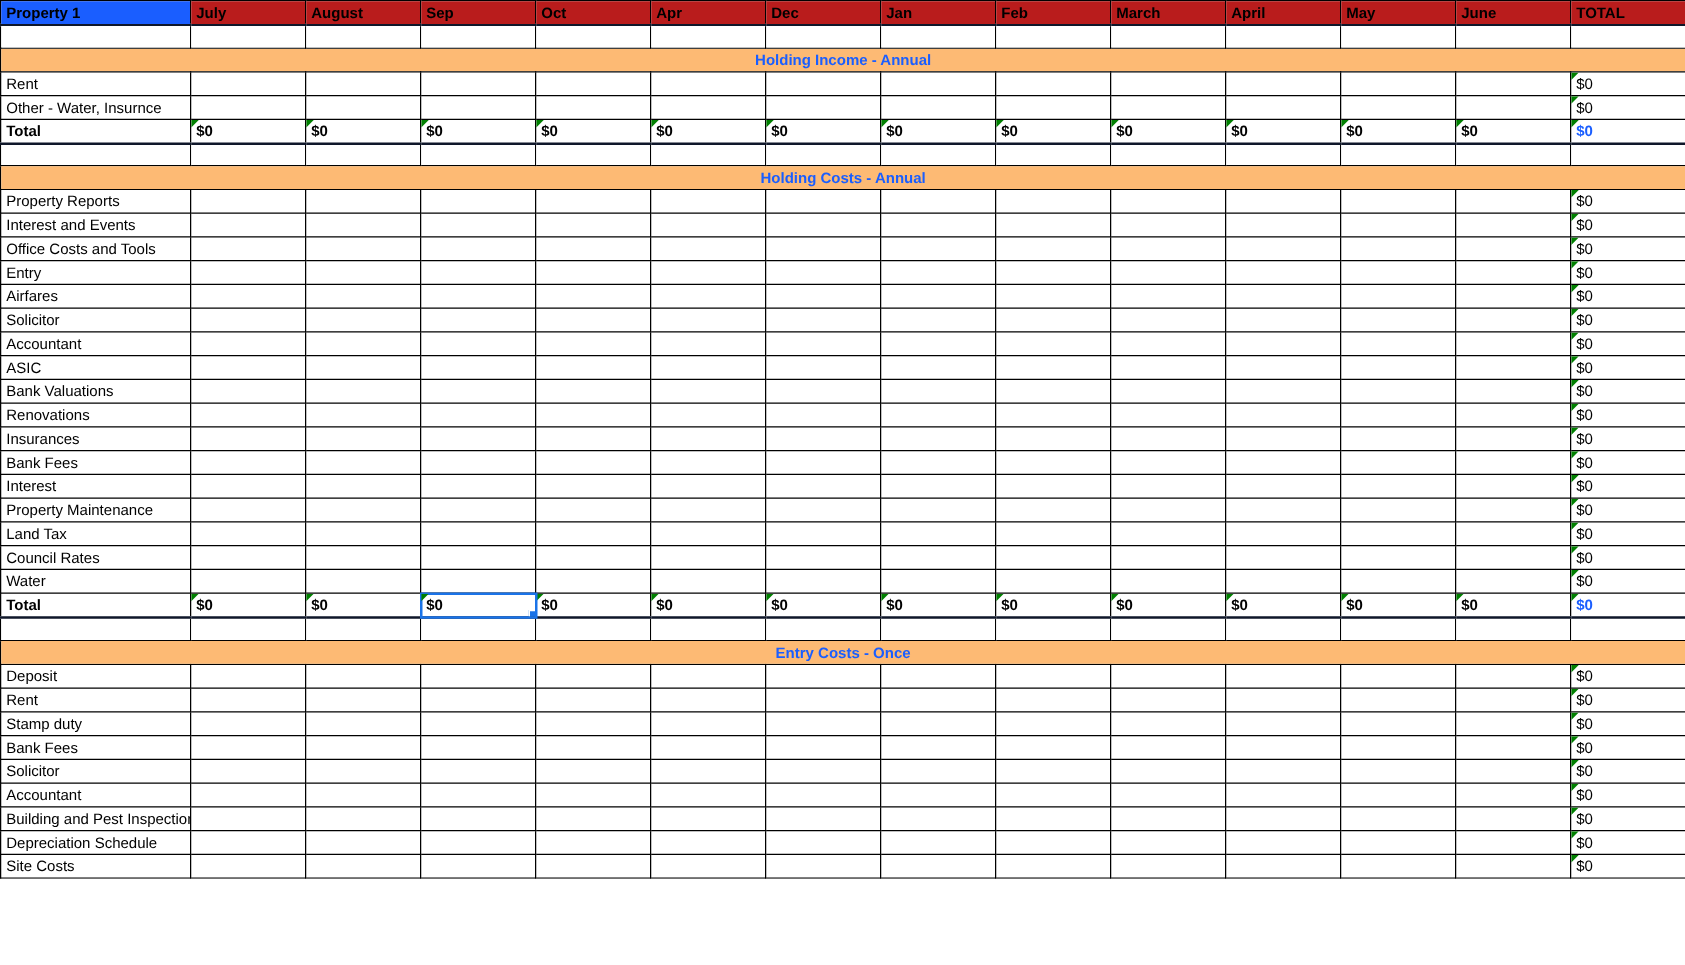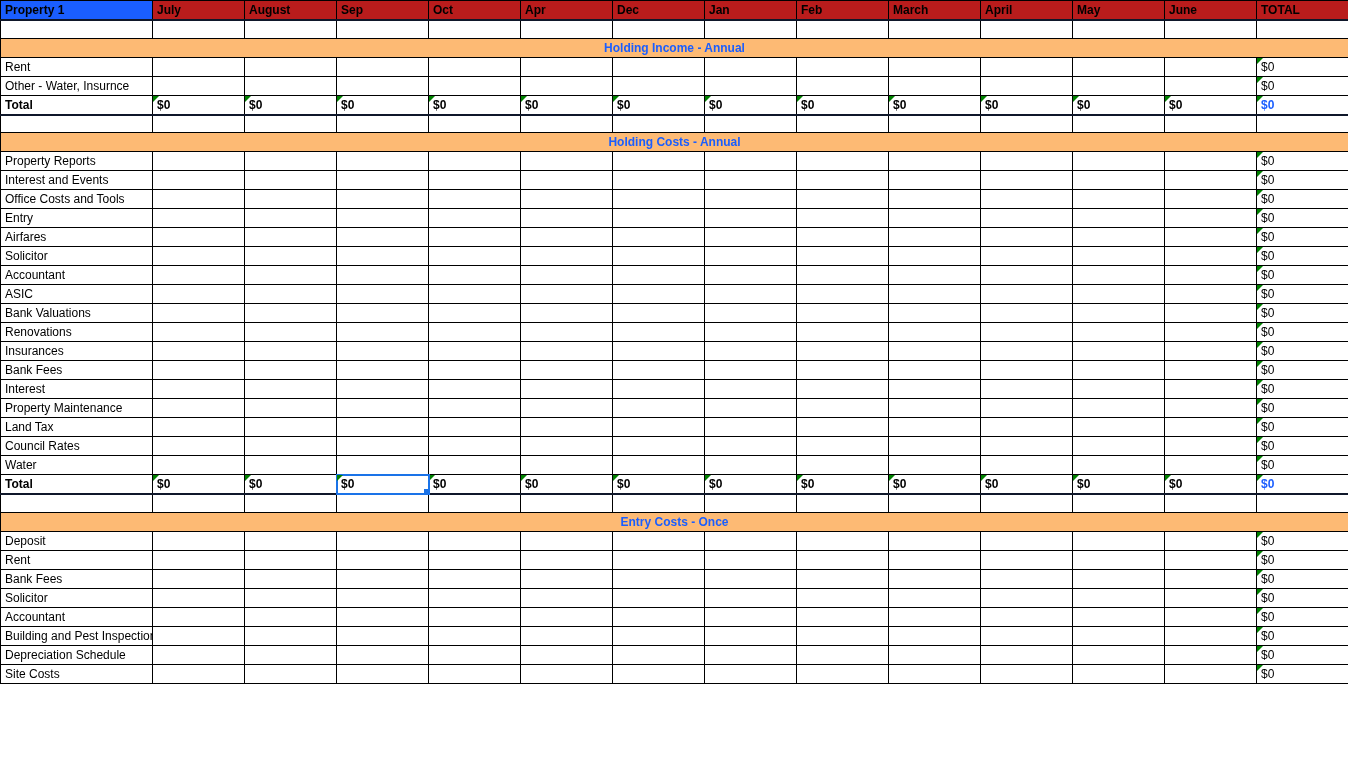--- a/index.html
+++ b/index.html
@@ -520,20 +520,36 @@
         <td></td>
         <td></td>
         <td></td>
         <td></td>
         <td></td>
         <td></td>
         <td></td>
         <td class="flag">$0</td>
       </tr>
       <tr>
+        <td>Stamp duty</td>
+        <td></td>
+        <td></td>
+        <td></td>
+        <td></td>
+        <td></td>
+        <td></td>
+        <td></td>
+        <td></td>
+        <td></td>
+        <td></td>
+        <td></td>
+        <td></td>
+        <td class="flag">$0</td>
+      </tr>
+      <tr>
         <td>Bank Fees</td>
         <td></td>
         <td></td>
         <td></td>
         <td></td>
         <td></td>
         <td></td>
         <td></td>
         <td></td>
         <td></td>

